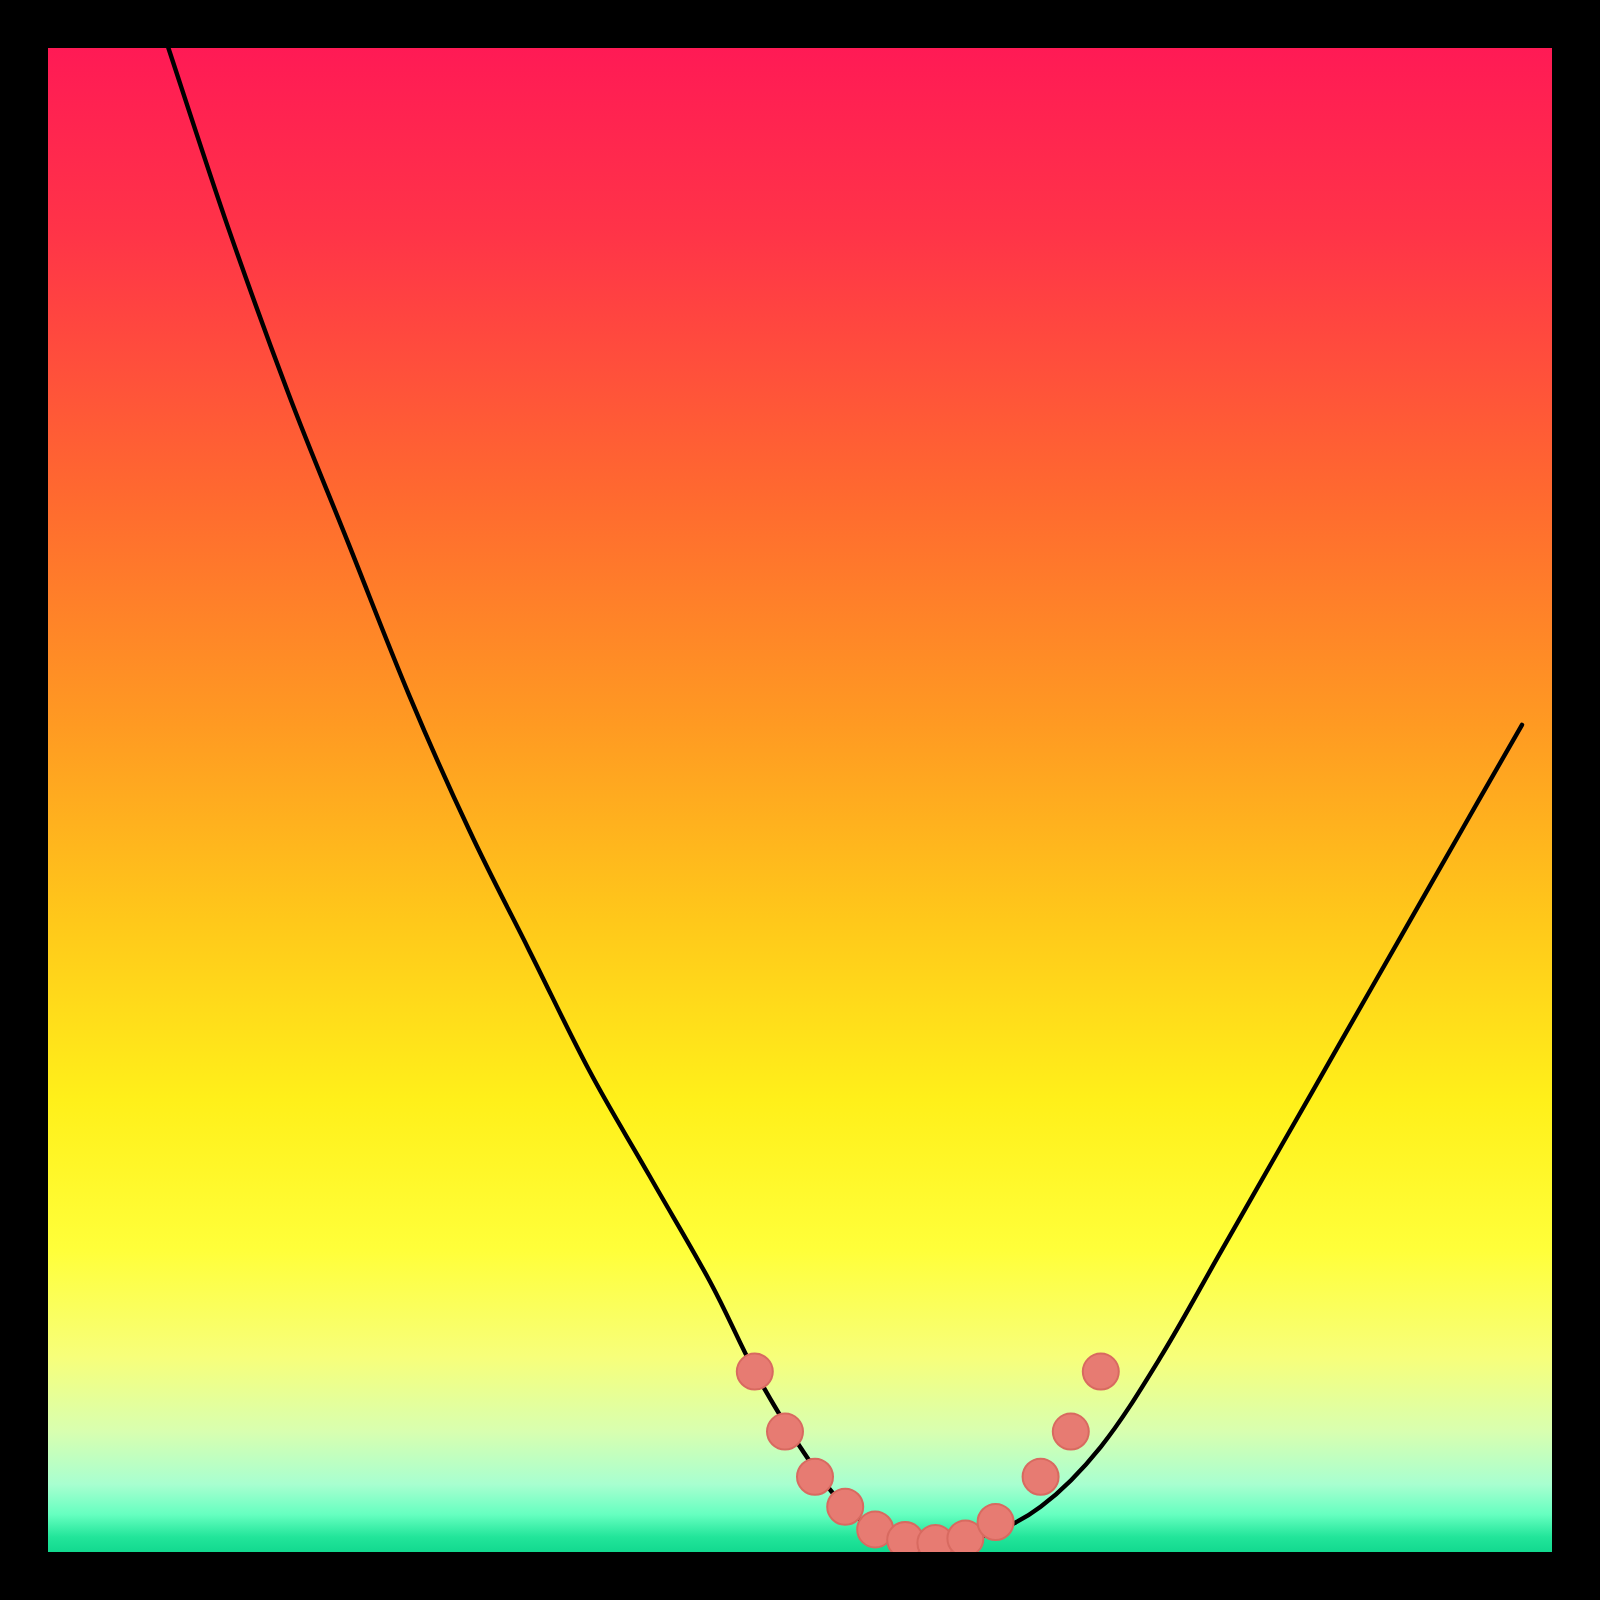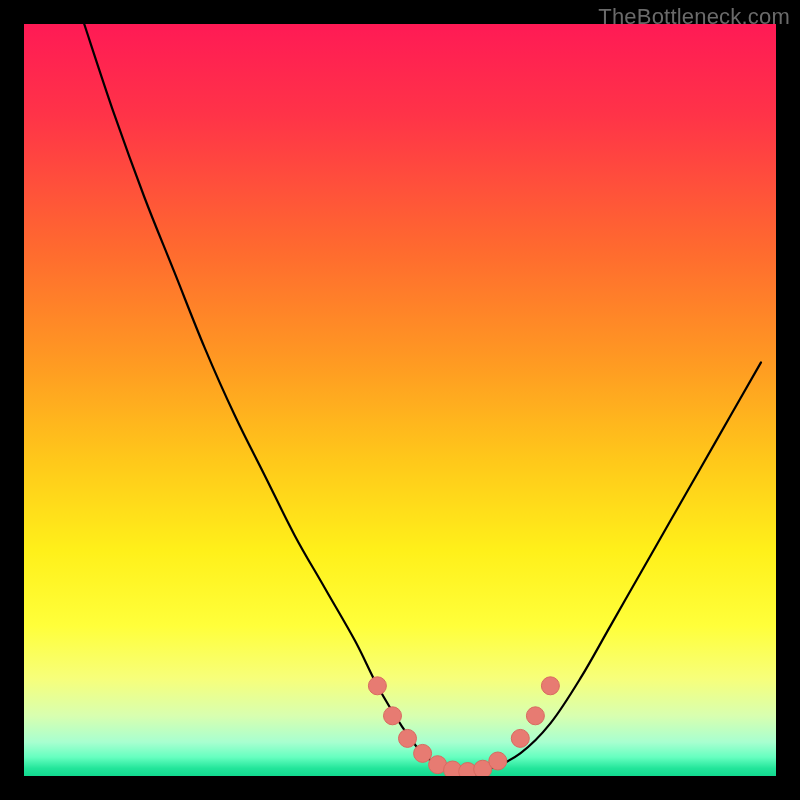--- a/index.html
+++ b/index.html
@@ -94,15 +94,14 @@
           <circle cx="458.7" cy="745.2" r="9" fill="#e77b72" stroke="#d86a60" stroke-width="1"></circle>
           <circle cx="473.8" cy="737.0" r="9" fill="#e77b72" stroke="#d86a60" stroke-width="1"></circle>
           <circle cx="496.3" cy="714.4" r="9" fill="#e77b72" stroke="#d86a60" stroke-width="1"></circle>
           <circle cx="511.4" cy="691.8" r="9" fill="#e77b72" stroke="#d86a60" stroke-width="1"></circle>
           <circle cx="526.4" cy="661.8" r="9" fill="#e77b72" stroke="#d86a60" stroke-width="1"></circle>
         </g>
     </svg>
 
   </div>
 
-  <div class="watermark">TheBottleneck.com</div>
 
 </div>
 
 </body></html>

